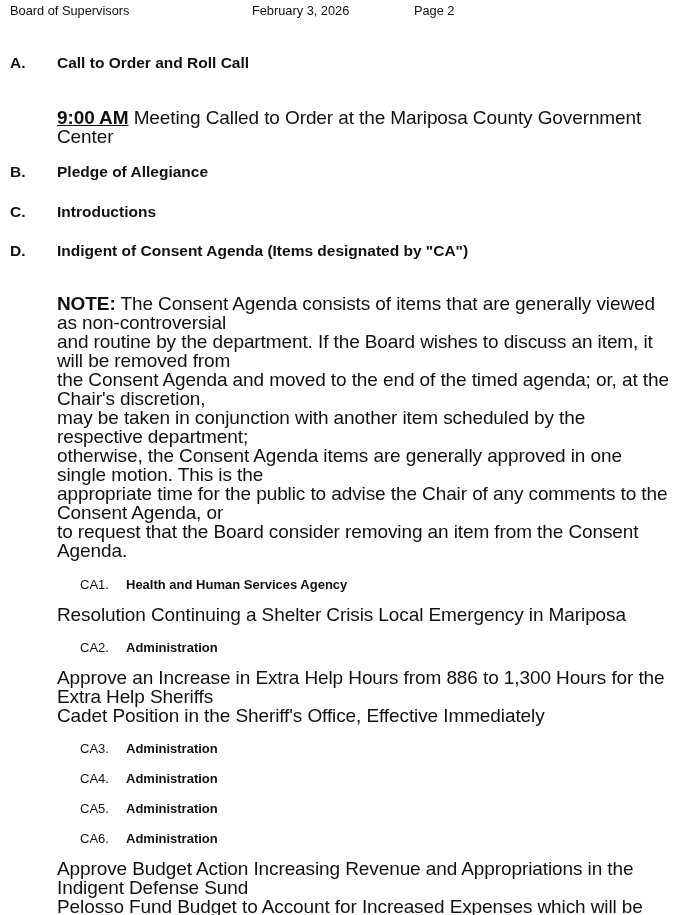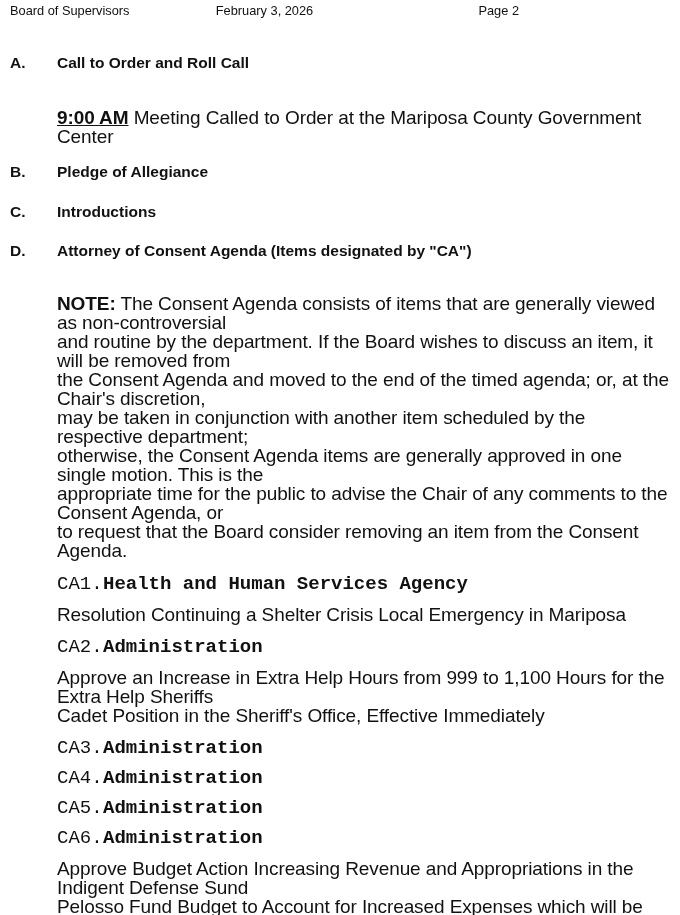--- a/index.html
+++ b/index.html
@@ -18,22 +18,22 @@
     padding: 3px 20px 0 10px;
   }
   
   .doc-header {
     display: flex;
     font-size: 12.8px;
     line-height: 15px;
     margin-bottom: 35px;
   }
   .doc-header .h-left   { flex: 1; text-align: left; }
-  .doc-header .h-center { flex: 1; text-align: center; }
-  .doc-header .h-right  { flex: 1; text-align: right; }
+  .doc-header .h-center { flex: 1; text-align: right; }
+  .doc-header .h-right  { flex: 1; text-align: center; }
   
   .section-heading {
     display: flex;
     font-weight: bold;
     font-size: 15.5px;
     line-height: 20px;
   }
   .section-heading .letter { width: 47px; flex: 0 0 47px; }
   .section-heading .title  { flex: 1; }
   .mb16 { margin-bottom: 16px; }
@@ -49,25 +49,24 @@
     letter-spacing: -0.1px;
     white-space: pre-line;
   }
   .call-line   { margin-bottom: 16px; }
   .note-block  { margin-bottom: 15px; }
   .time-strong { font-weight: bold; text-decoration: underline; }
   .note-label  { font-weight: bold; }
   
   .ca-heading {
     display: flex;
-    margin-left: 47px;
-    font-size: 19px;
+    margin-left: 70px;
+    font-size: 13px;
     line-height: 19px;
     margin-bottom: 11px;
-    font-family: Liberation Mono, monospace;
   }
   .ca-heading .ca-num  { width: 46px; flex: 0 0 46px; }
   .ca-heading .ca-dept { font-weight: bold; }
   .ca-desc { margin-bottom: 14px; }
 </style>
 </head>
 <body>
 
 <div class="page">
 
@@ -90,21 +89,21 @@
     <span class="title">Pledge of Allegiance</span>
   </div>
 
   <div class="section-heading mb19">
     <span class="letter">C.</span>
     <span class="title">Introductions</span>
   </div>
 
   <div class="section-heading mb14">
     <span class="letter">D.</span>
-    <span class="title">Attorney of Consent Agenda (Items designated by "CA")</span>
+    <span class="title">Indigent of Consent Agenda (Items designated by "CA")</span>
   </div>
   <p class="body-block note-block">
     <span class="note-label">NOTE:</span><span> The Consent Agenda consists of items that are generally viewed as non-controversial
 and routine by the department. If the Board wishes to discuss an item, it will be removed from
 the Consent Agenda and moved to the end of the timed agenda; or, at the Chair's discretion,
 may be taken in conjunction with another item scheduled by the respective department;
 otherwise, the Consent Agenda items are generally approved in one single motion. This is the
 appropriate time for the public to advise the Chair of any comments to the Consent Agenda, or
 to request that the Board consider removing an item from the Consent Agenda.</span>
   </p>
@@ -112,21 +111,21 @@
   <div class="ca-heading">
     <span class="ca-num">CA1.</span>
     <span class="ca-dept">Health and Human Services Agency</span>
   </div>
   <p class="body-block ca-desc">Resolution Continuing a Shelter Crisis Local Emergency in Mariposa</p>
 
   <div class="ca-heading">
     <span class="ca-num">CA2.</span>
     <span class="ca-dept">Administration</span>
   </div>
-  <p class="body-block ca-desc">Approve an Increase in Extra Help Hours from 999 to 1,100 Hours for the Extra Help Sheriffs
+  <p class="body-block ca-desc">Approve an Increase in Extra Help Hours from 886 to 1,300 Hours for the Extra Help Sheriffs
 Cadet Position in the Sheriff's Office, Effective Immediately</p>
 
   <div class="ca-heading">
     <span class="ca-num">CA3.</span>
     <span class="ca-dept">Administration</span>
   </div>
 
   <div class="ca-heading">
     <span class="ca-num">CA4.</span>
     <span class="ca-dept">Administration</span>

